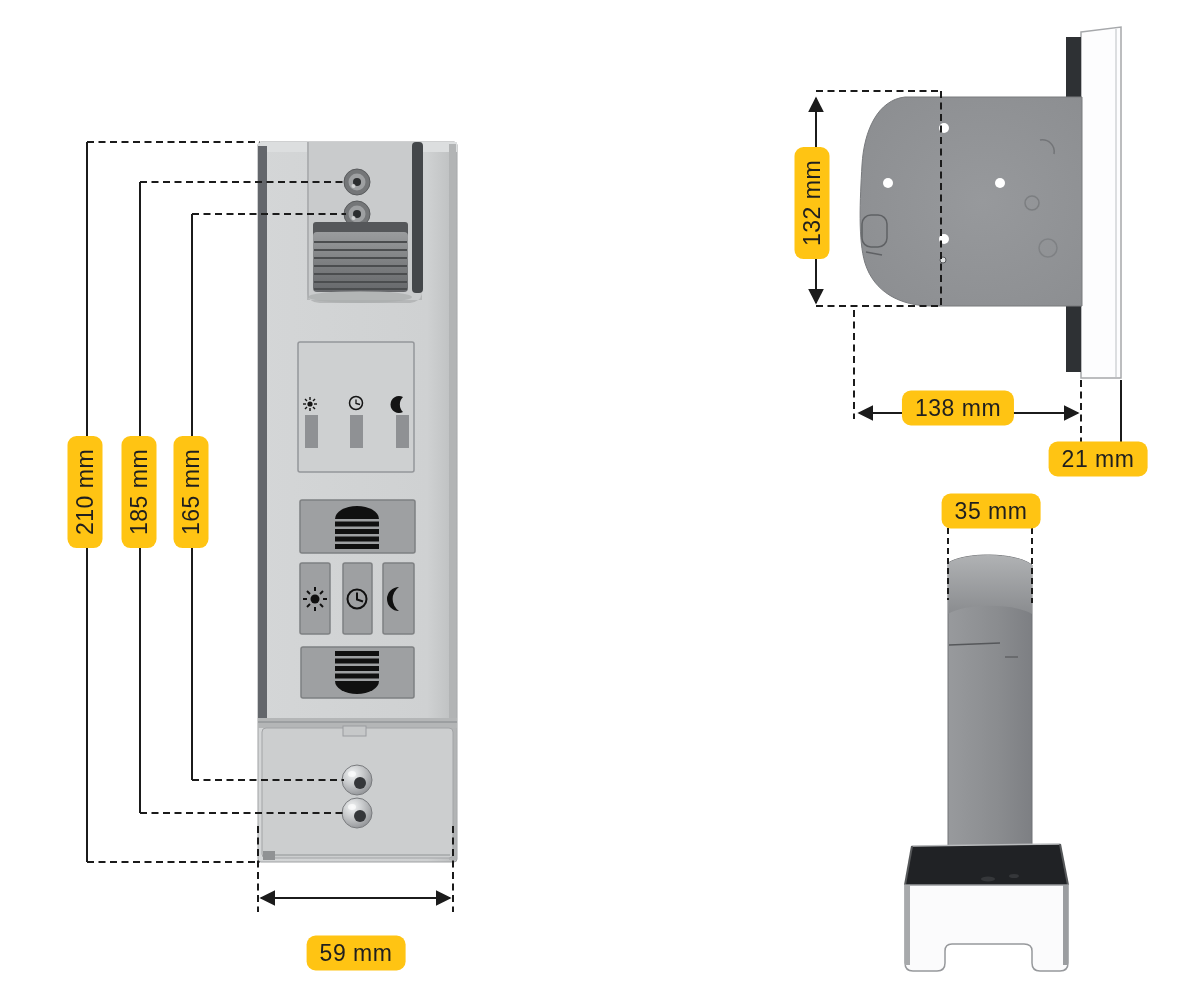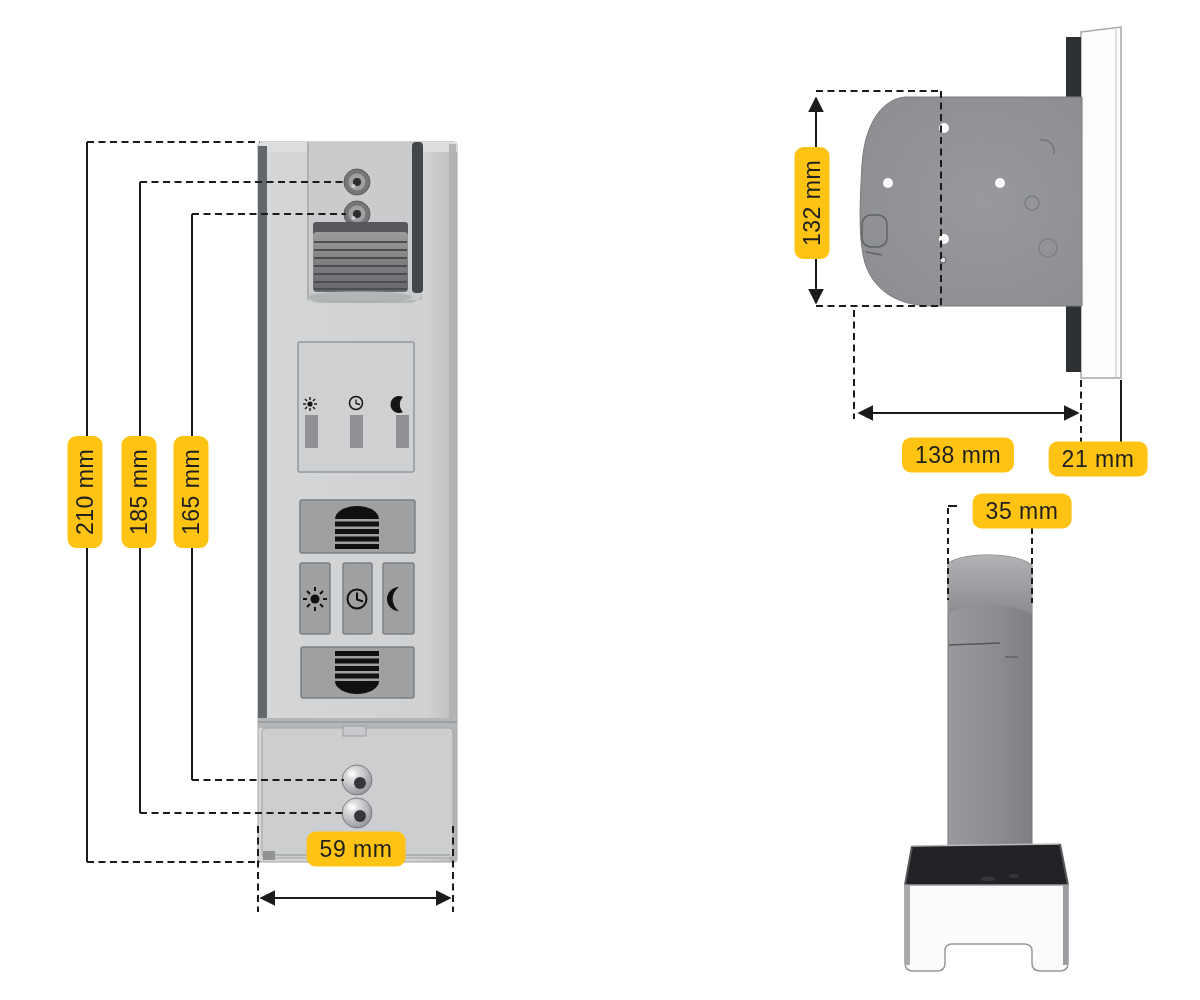--- a/index.html
+++ b/index.html
@@ -263,19 +263,19 @@
       <line x1="1032" y1="508" x2="1032" y2="603"></line>
     </g>
     <line x1="948" y1="506" x2="957" y2="506"></line>
     <line x1="1023" y1="506" x2="1032" y2="506"></line>
   </g>
 </svg>
 
 <div class="dl v" style="left:85px;  top:492px;">210 mm</div>
 <div class="dl v" style="left:139px; top:492px;">185 mm</div>
 <div class="dl v" style="left:191px; top:492px;">165 mm</div>
-<div class="dl" style="left:356px; top:849px;">59 mm</div>
+<div class="dl" style="left:356px; top:953px;">59 mm</div>
 <div class="dl v" style="left:812px; top:203px;">132 mm</div>
-<div class="dl" style="left:958px; top:408px;margin-top:47px;">138 mm</div>
+<div class="dl" style="left:958px; top:408px;">138 mm</div>
 <div class="dl" style="left:1098px;top:459px;">21 mm</div>
-<div class="dl" style="left:1022px; top:511px;text-align:right;">35 mm</div>
+<div class="dl" style="left:991px; top:511px;text-align:right;">35 mm</div>
 
 </div>
 
 </body></html>

